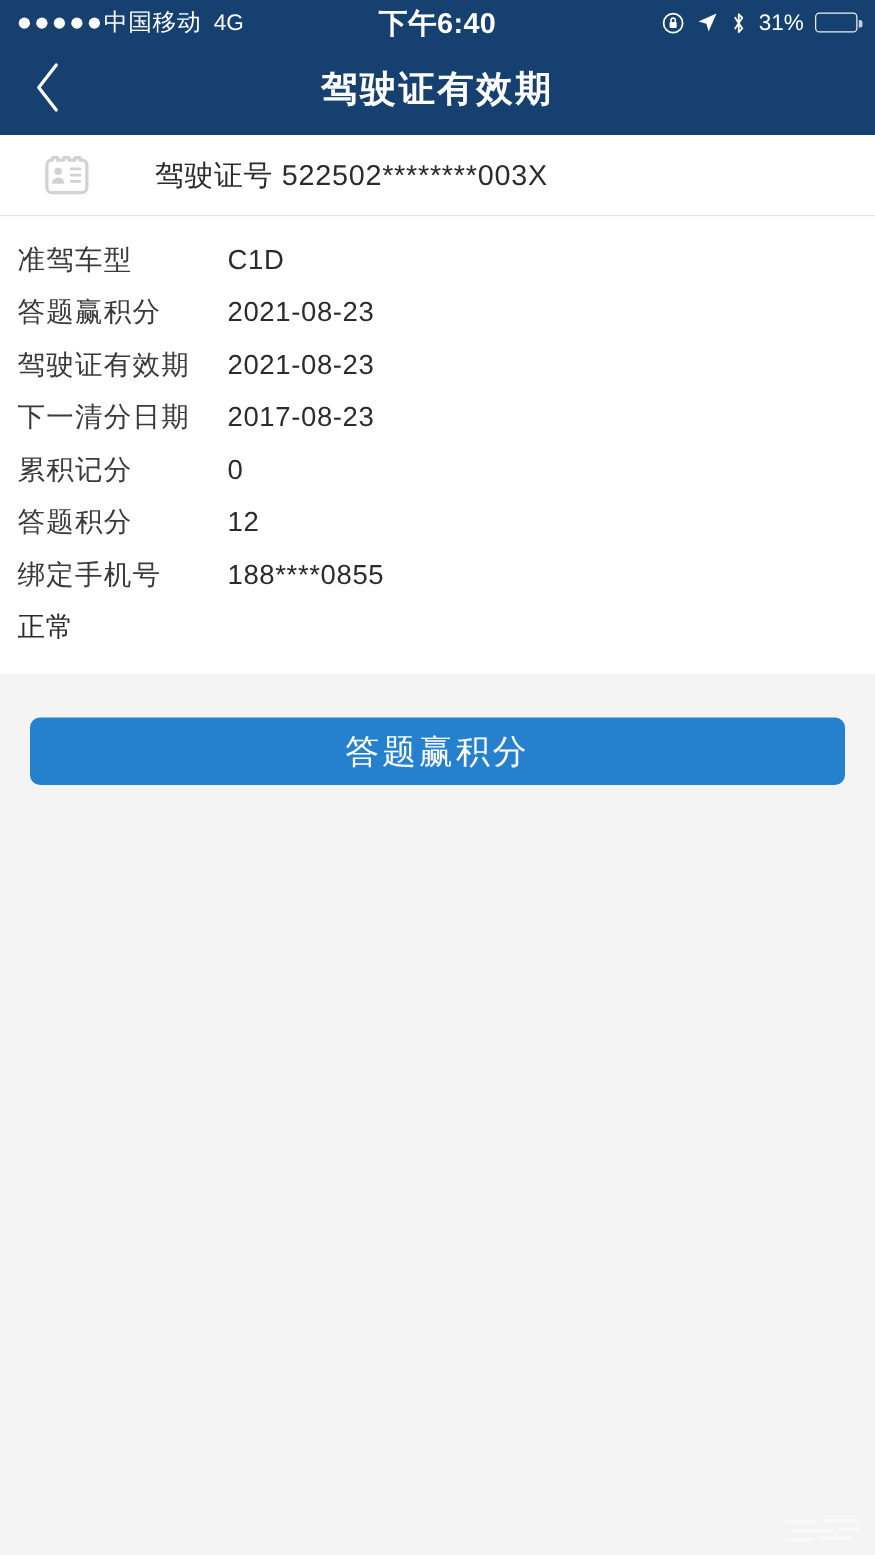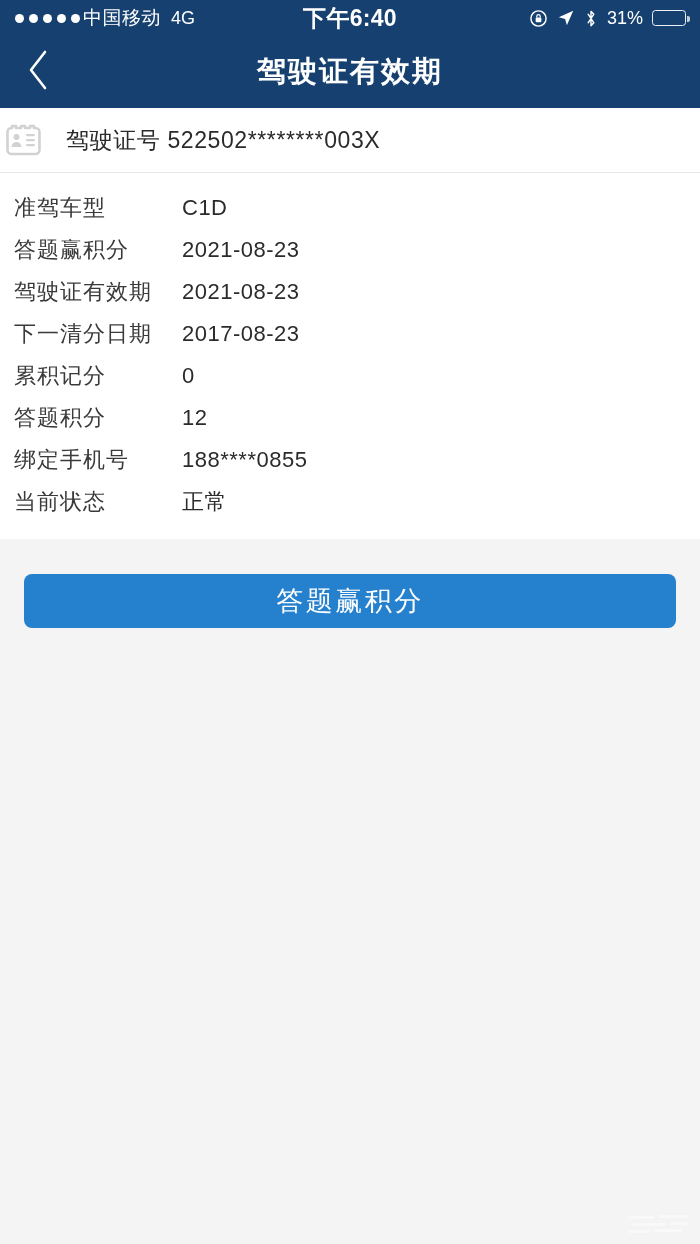--- a/index.html
+++ b/index.html
@@ -52,21 +52,21 @@
     position:absolute; left:0; top:0; width:76px; height:72px;
     display:flex; align-items:center; justify-content:center; cursor:pointer;
   }
   .nav-title {
     color:#ffffff; font-size:29px; font-weight:bold; letter-spacing:2px;
   }
 
   
   .card { background:#ffffff; }
   .license-row {
-    display:flex; align-items:center; height:64px; 
+    display:flex; align-items:center; height:64px; padding-left:30px;gap:28px;
   }
   .id-icon { width:44px; height:34px; flex:none; margin-right:22px; }
   .license-text {
     font-size:23px; color:#2b2b2b; letter-spacing:.6px; white-space:nowrap;
   }
   .divider { height:1px; background:#e6e6e6; margin:0; }
 
   
   .details { padding:14px 0 16px 0; }
   .drow {
@@ -192,21 +192,20 @@
         </div>
         <div class="drow">
           <span class="dlabel">答题积分</span>
           <span class="dvalue">12</span>
         </div>
         <div class="drow">
           <span class="dlabel">绑定手机号</span>
           <span class="dvalue">188****0855</span>
         </div>
         <div class="drow">
-          <span class="dlabel">当前状态</span>
           <span class="dvalue">正常</span>
         </div>
       </div>
 
   </div>
 
   <div class="btn-wrap">
     <button class="action-btn">答题赢积分</button>
   </div>
 

